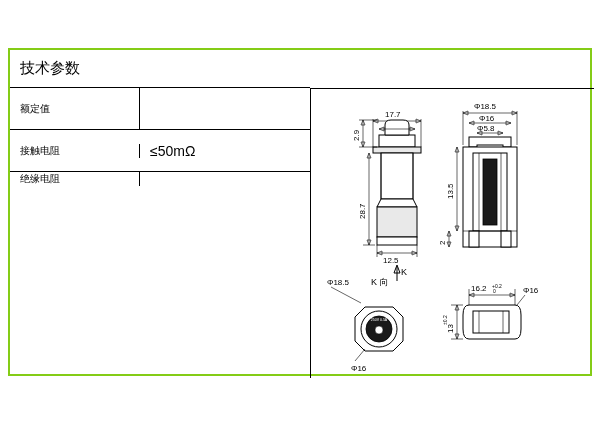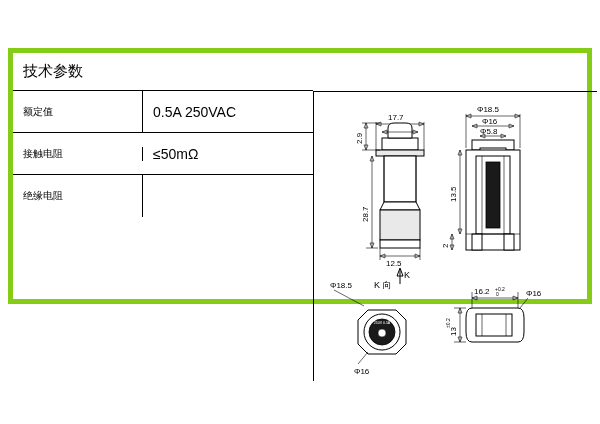--- a/index.html
+++ b/index.html
@@ -14,22 +14,22 @@
     color: #000;
     position: relative;
     overflow: hidden;
   }
 
   #sheet {
     position: absolute;
     left: 8px;
     top: 48px;
     width: 584px;
-    height: 256px;
-    border: 5px solid #84cc16;
+    height: 328px;
+    border: 2px solid #84cc16;
     box-sizing: border-box;
   }
 
   
   .tbl {
     position: absolute;
     left: 0;
     top: 0;
     width: 300px;
     height: 100%;
@@ -134,29 +134,28 @@
 <div id="sheet">
 
   <div class="tbl">
 
     <div class="tbl-header">
       <span>技术参数</span>
     </div>
 
     <div class="row" style="top:38px;">
       <div class="cell-label">额定值</div>
-      <div class="cell-value">0.5A  250VAC</div>
     </div>
 
     <div class="row" style="top:80px;align-items:center;">
       <div class="cell-label">接触电阻</div>
       <div class="cell-value">≤50mΩ</div>
     </div>
 
-    <div class="row" style="top:122px;">
+    <div class="row" style="top:122px;flex-direction:column;">
       <div class="cell-label">绝缘电阻</div>
     </div>
 
 
   </div>
 
   <div class="hdiv-top"></div>
   <div class="vdiv"></div>
 
   <div class="draw">

